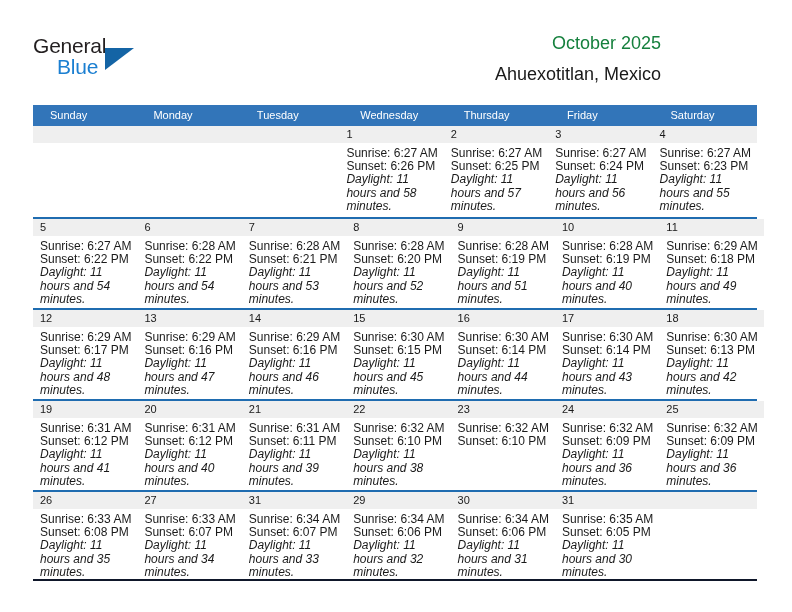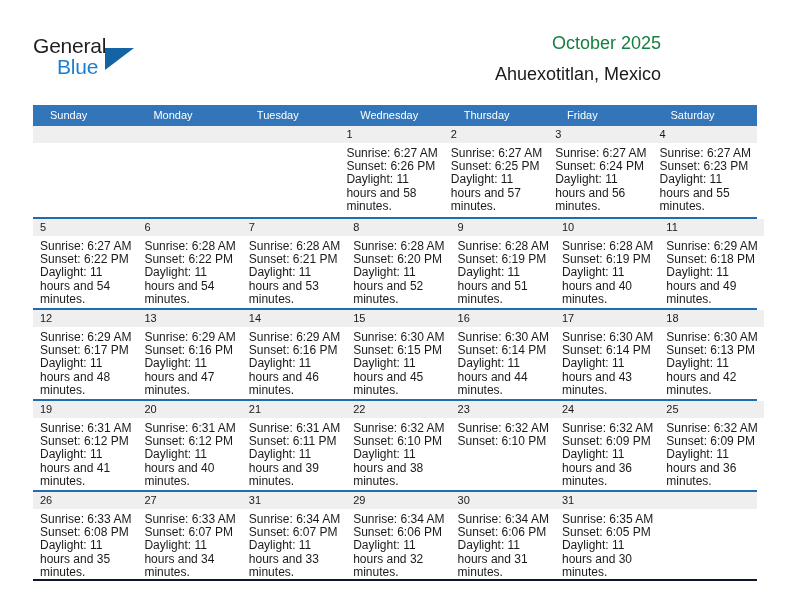--- a/index.html
+++ b/index.html
@@ -139,20 +139,21 @@
     padding: 4px 6px 0 7px;
     font-size: 12px;
     line-height: 13.2px;
     color: #1a1a1a;
   }
   .day-info div {
     white-space: nowrap;
   }
   .day-info .wrap {
     white-space: normal;
+    font-style: italic;
   }
 </style>
 </head>
 <body>
 
 <div class="page">
 
   <div class="header">
 
     <div class="logo">

